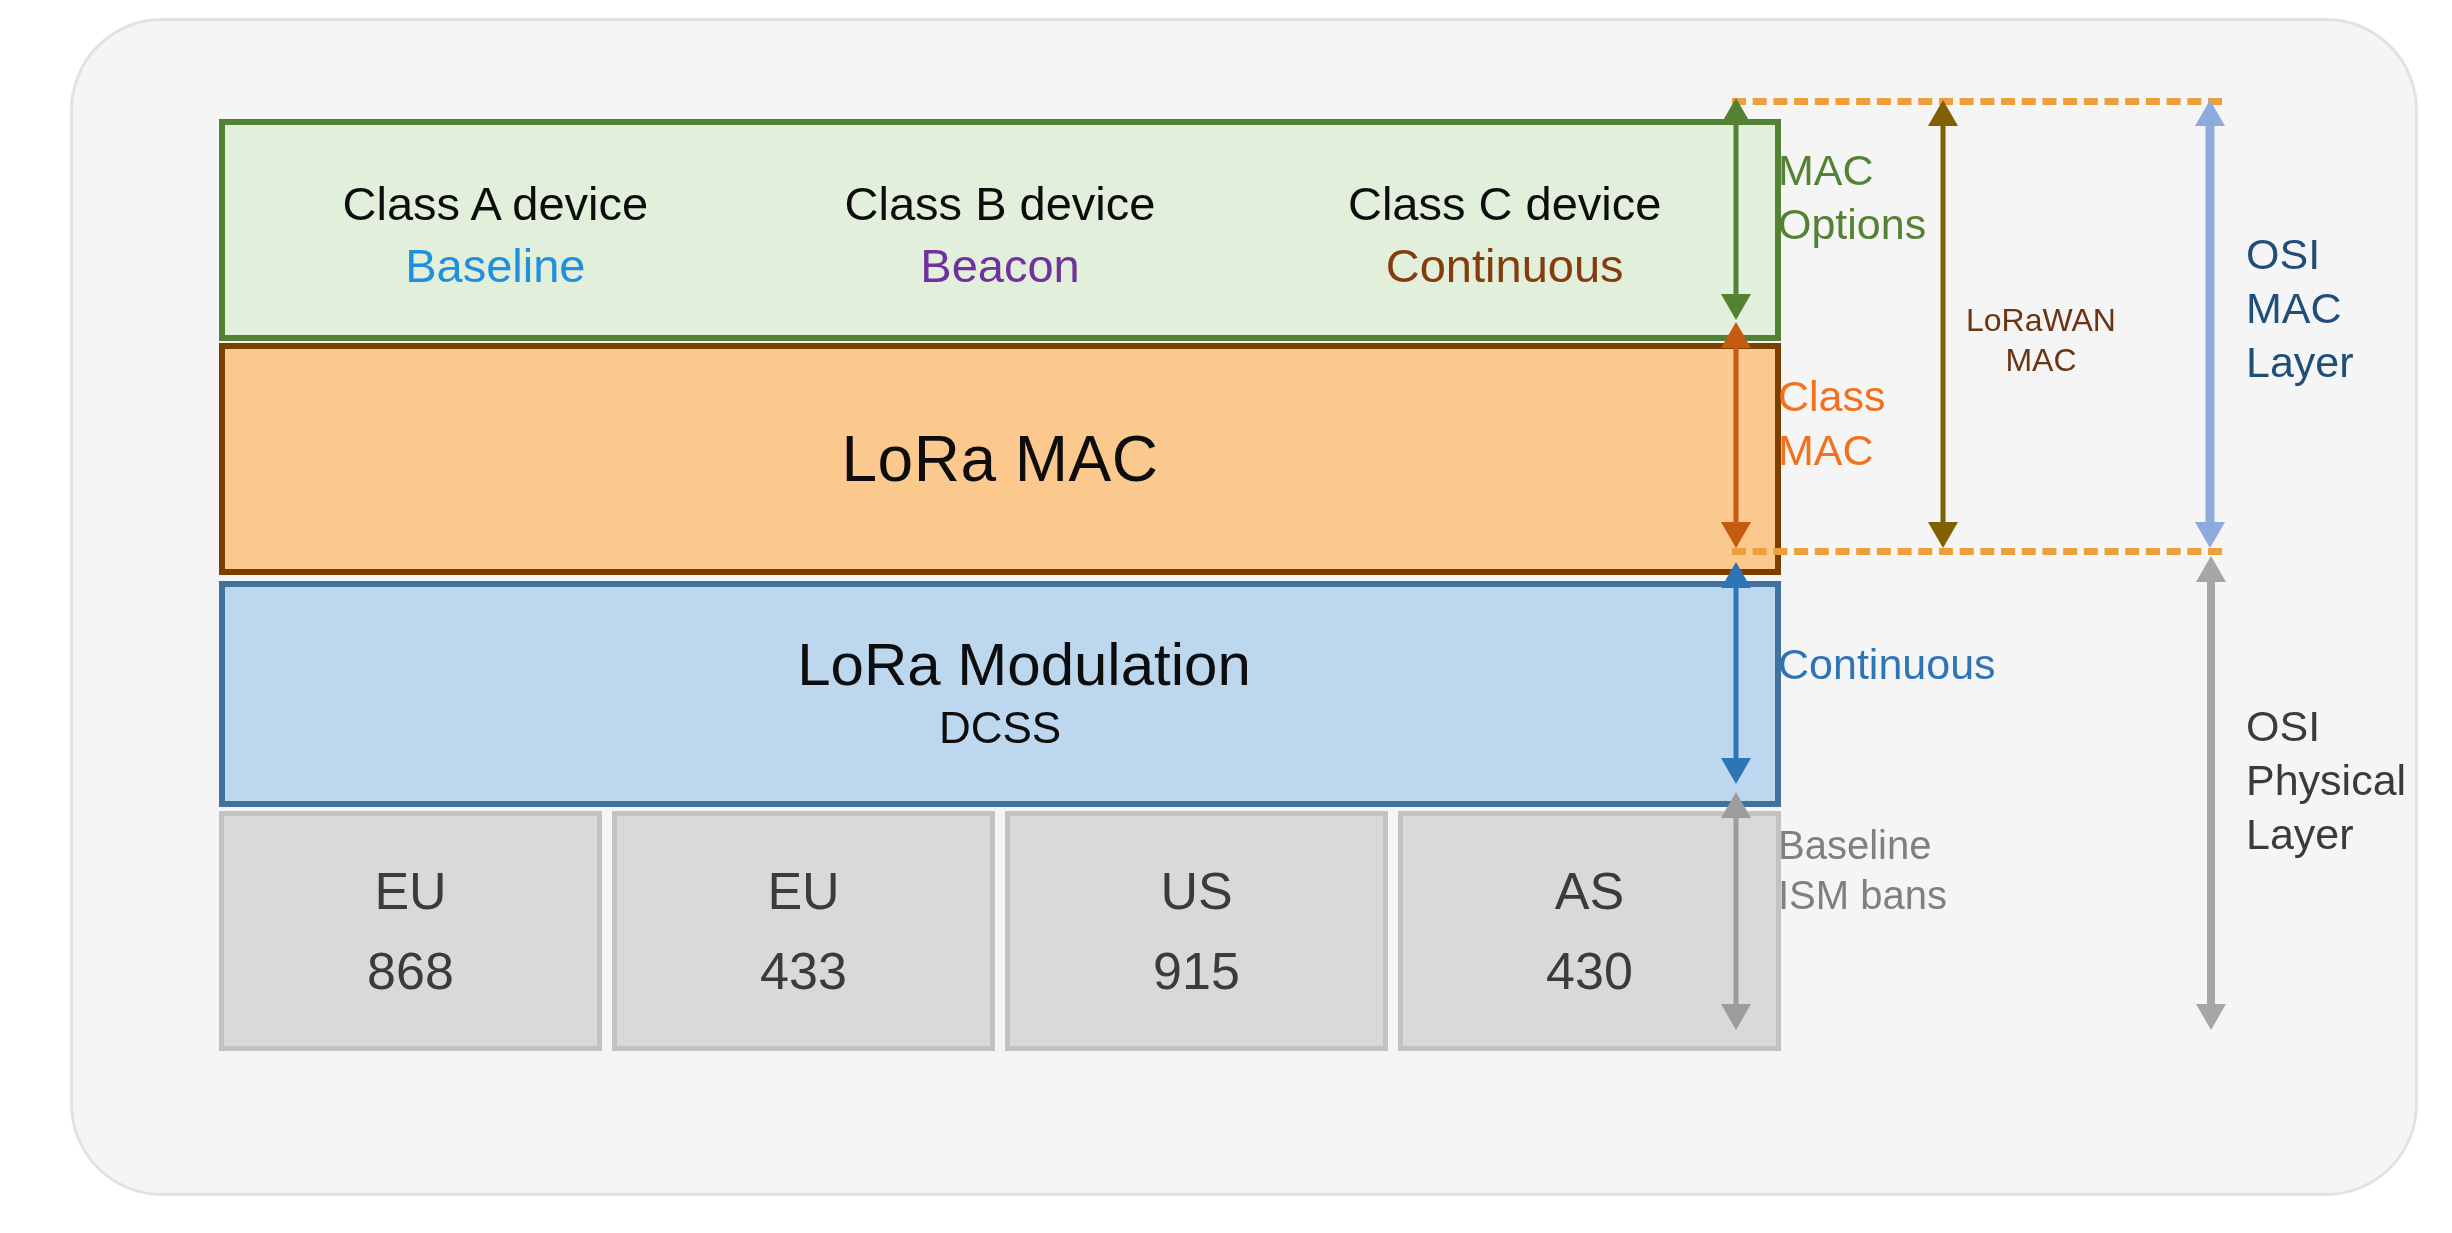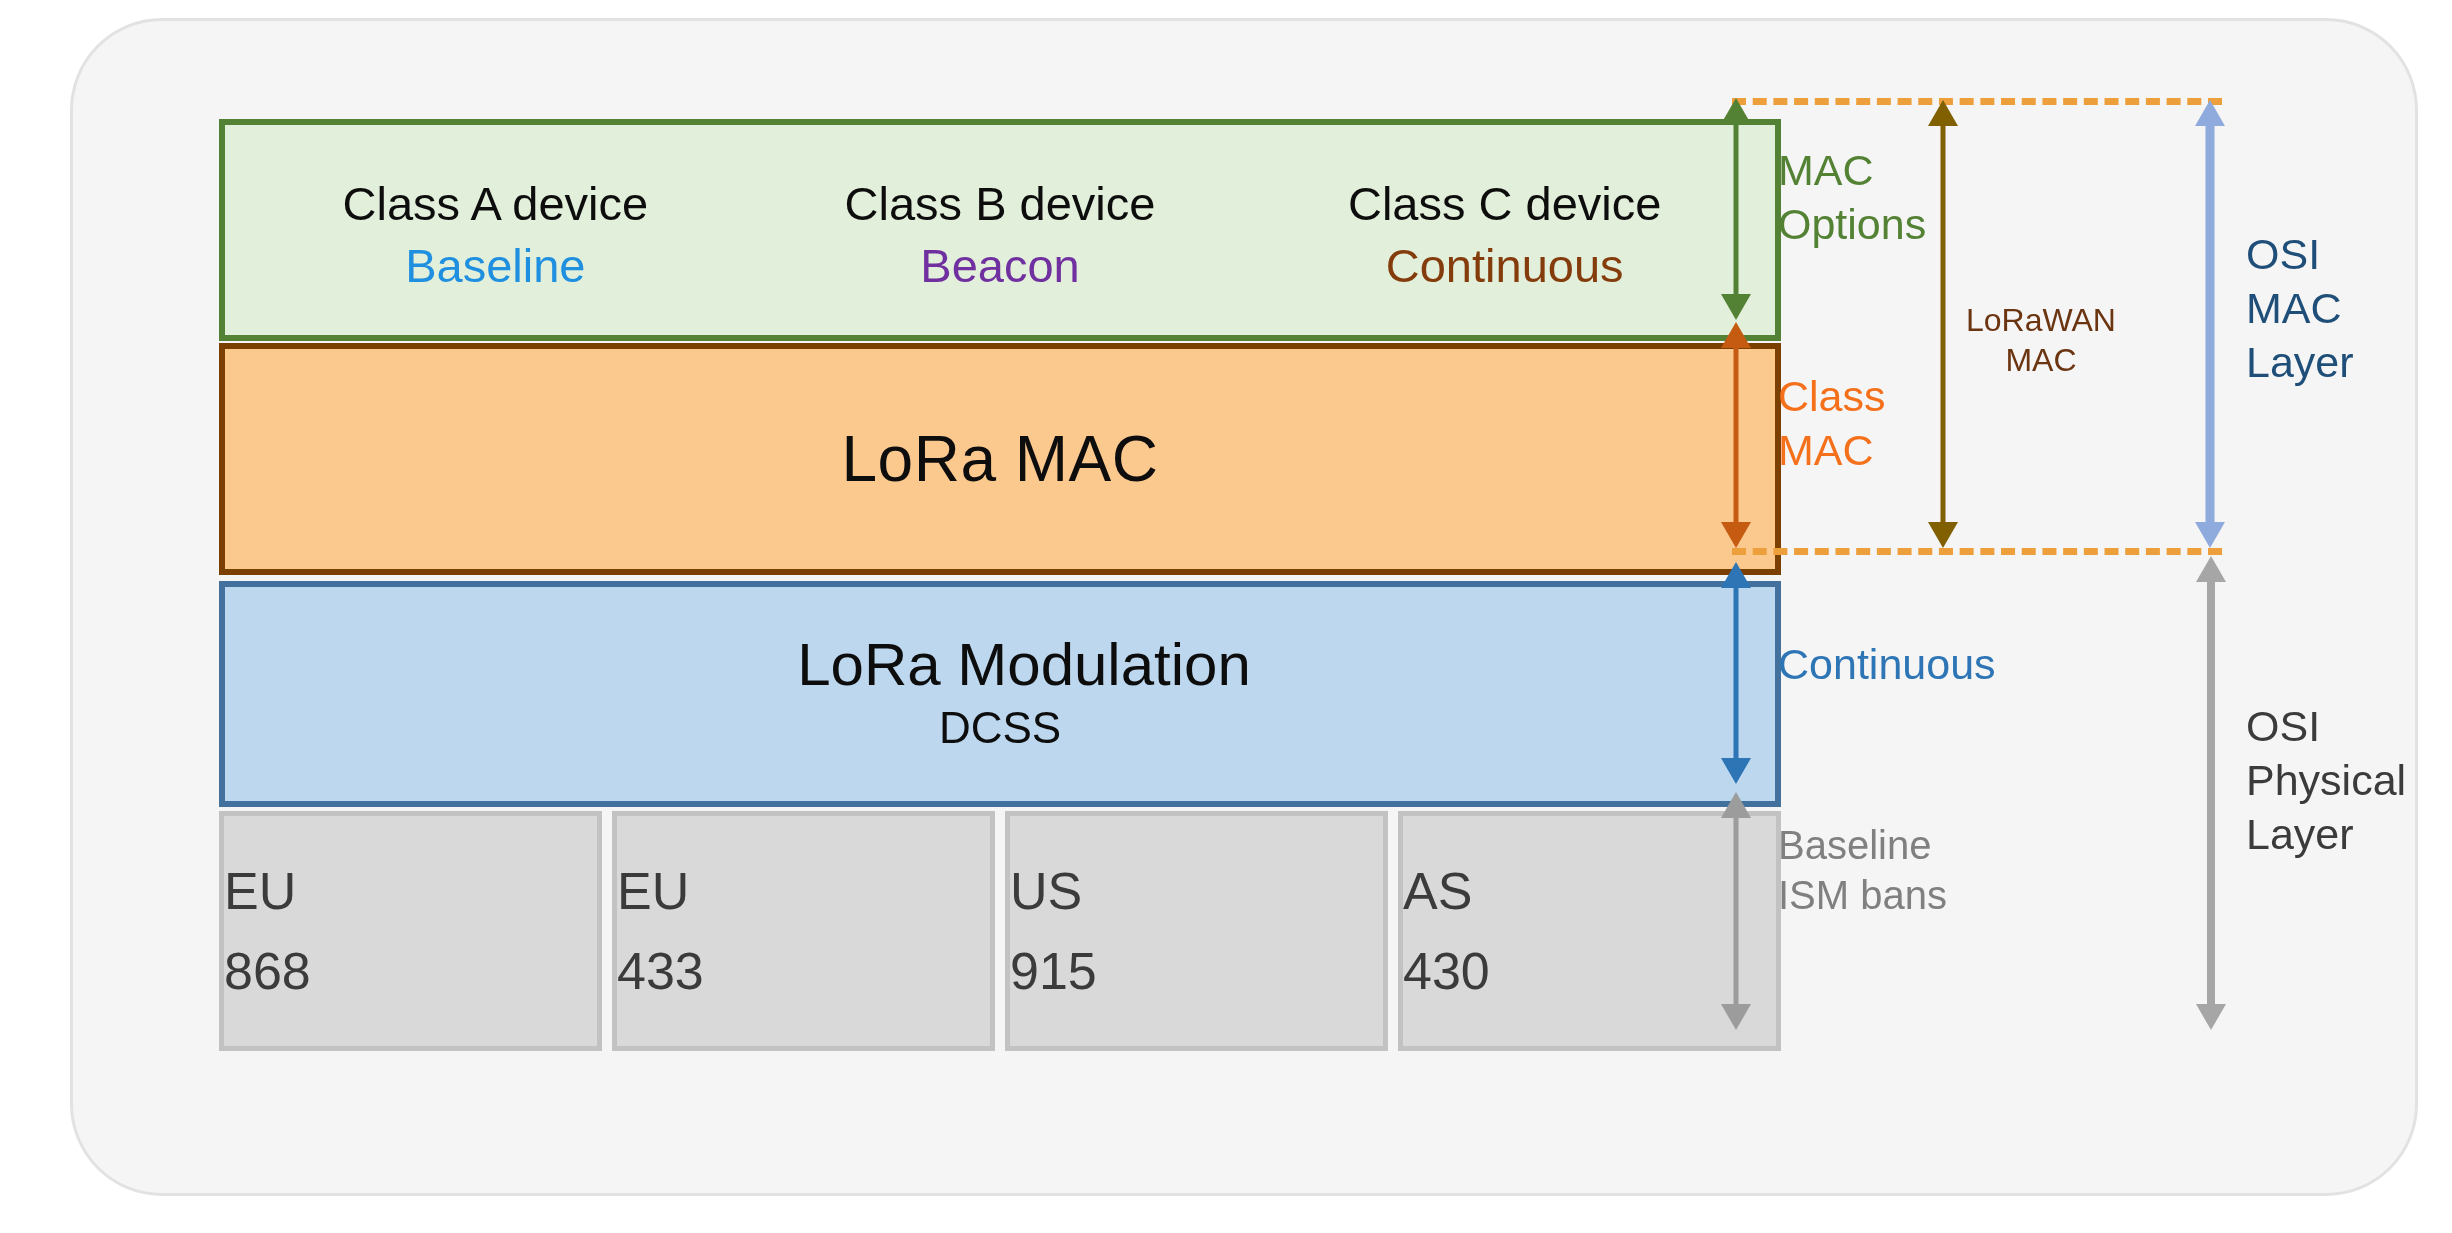--- a/index.html
+++ b/index.html
@@ -41,21 +41,21 @@
     left:146px; top:560px; width:1562px; height:226px;
     background:#BDD7EE; border:6px solid #41719C;
   }
   #mod-title{font-size:60px;color:#0D0D0D;line-height:1.12;margin-left:48px;}
   #mod-sub{font-size:44px;color:#0D0D0D;line-height:1.35;}
 
   
   #ism-row{position:absolute; left:146px; top:790px; width:1562px; height:240px;
            display:flex; gap:10px;}
   .ism-box{flex:1 1 0;background:#D9D9D9;border:5px solid #C2C2C2;box-sizing:border-box;
-           display:flex;flex-direction:column;justify-content:center;
+           display:flex;flex-direction:column;align-items:center;justify-content:center;
            gap:28px;}
   .ism-line{font-size:52px;color:#3B3B3B;line-height:1;}
 
   
   #dashed-top{position:absolute;left:1732px;top:98px;width:490px;height:0;
               border-top:7px dashed #ED9F3B;}
   #dashed-bottom{position:absolute;left:1732px;top:548px;width:490px;height:0;
                  border-top:7px dashed #ED9F3B;}
 
   

